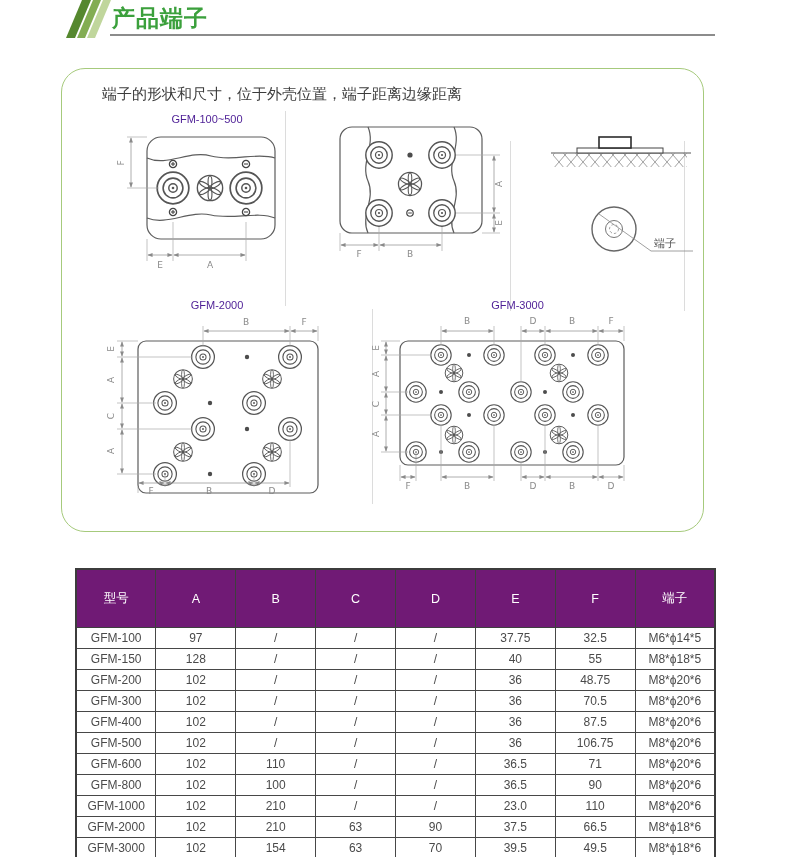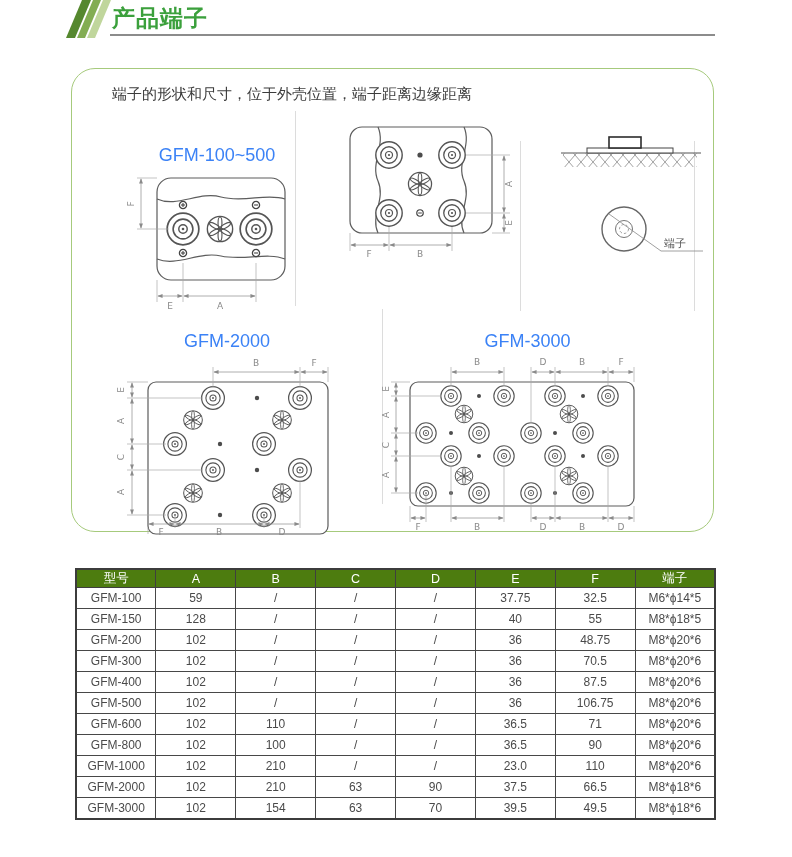--- a/index.html
+++ b/index.html
@@ -5,50 +5,50 @@
   html,body{margin:0;padding:0;background:#ffffff;}
   body{font-family:"Liberation Sans","DejaVu Sans",sans-serif;}
   .page{position:relative;width:716px;height:857px;background:#fff;overflow:hidden;}
 
   
   .hdr-logo{position:absolute;left:60px;top:0;width:54px;height:38px;}
   .page-title{position:absolute;left:112px;top:3px;font-size:23px;font-weight:bold;color:#3ba03c;letter-spacing:1px;}
   .hdr-line{position:absolute;left:110px;top:34px;width:605px;height:0;border-top:2px solid #8c8c8c;}
 
   
-  .panel{position:absolute;left:71px;top:68px;width:641px;height:462px;border:1px solid #a6ca7c;border-radius:24px;background:#fff;}
+  .panel{position:absolute;left:61px;top:68px;width:641px;height:462px;border:1px solid #a6ca7c;border-radius:24px;background:#fff;}
   .panel-intro{position:absolute;left:40px;top:16px;font-size:15px;color:#3c3c3c;}
   .vdiv{position:absolute;width:1px;background:#dcdcdc;}
   .vdiv.v1{left:223px;top:42px;height:195px;}
   .vdiv.v2{left:448px;top:72px;height:170px;}
   .vdiv.v3{left:622px;top:72px;height:170px;}
   .vdiv.v4{left:310px;top:240px;height:195px;}
 
   .diag{position:absolute;text-align:center;}
   .diag.d1{left:30px;top:44px;width:230px;}
   .diag.d2{left:245px;top:44px;width:230px;}
   .diag.d3{left:30px;top:230px;width:250px;}
   .diag.d4{left:308px;top:230px;width:295px;}
-  .diag-title{color:#3b82f6;font-size:18px;margin-bottom:2px;margin-top:32px;}
+  .diag-title{color:#4c1d95;font-size:11px;margin-bottom:2px;}
   .sideview{position:absolute;left:485px;top:65px;}
 
   
   .outline rect,.outline path{fill:#fff;stroke:#5c5c5c;stroke-width:1.2;}
   .outline path{fill:none;}
   .ext line{stroke:#ababab;stroke-width:.7;}
   .dim line{stroke:#999;stroke-width:.8;}
   .dimtxt{font-size:9px;fill:#8a8a8a;text-anchor:middle;font-family:"DejaVu Sans",sans-serif;}
   .cntxt{font-size:11px;fill:#555;font-family:"DejaVu Sans",sans-serif;}
   .plate{fill:#fff;stroke:#444;stroke-width:1;}
   .boxx{fill:#fff;stroke:#2c2c2c;stroke-width:1.6;}
   .dot{fill:#4c4c4c;}
 
   
   .spec-table{position:absolute;left:75px;top:568px;width:641px;border-collapse:collapse;table-layout:fixed;border:2px solid #3c3c3c;}
-  .spec-table th{background:#4d7c0f;color:#ffffff;font-size:12.5px;font-weight:normal;padding:0 2px;border:1px solid #3f3f3f;}
+  .spec-table th{background:#701a75;color:#ffffff;font-size:12.5px;font-weight:normal;padding:20px 2px;border:1px solid #3f3f3f;}
   .spec-table td{font-size:12px;color:#4a4a4a;text-align:center;padding:3px 2px;border:1px solid #474747;background:#fff;}
 </style>
 </head>
 <body>
 
 <svg width="0" height="0" style="position:absolute" aria-hidden="true">
   <defs>
     <g id="term">
       <circle r="12" fill="#fff" stroke="#555" stroke-width="1.3"></circle>
       <circle r="7.5" fill="none" stroke="#555" stroke-width="1.2"></circle>
@@ -340,21 +340,21 @@
           <th>C</th>
           <th>D</th>
           <th>E</th>
           <th>F</th>
           <th>端子</th>
         </tr>
     </thead>
     <tbody>
         <tr>
           <td>GFM-100</td>
-          <td>59</td>
+          <td>97</td>
           <td>/</td>
           <td>/</td>
           <td>/</td>
           <td>37.75</td>
           <td>32.5</td>
           <td>M6*ϕ14*5</td>
         </tr>
         <tr>
           <td>GFM-150</td>
           <td>128</td>

